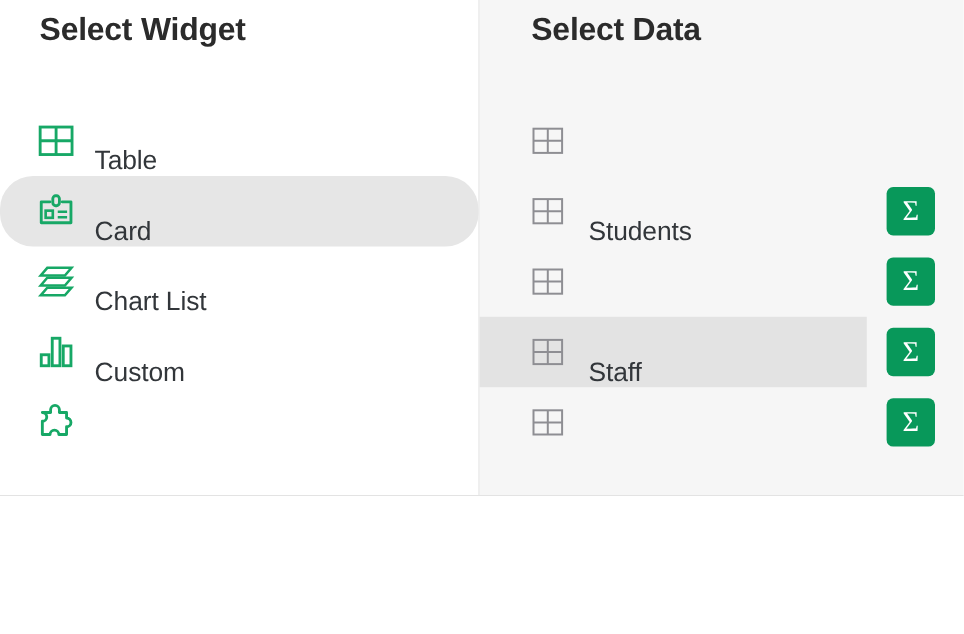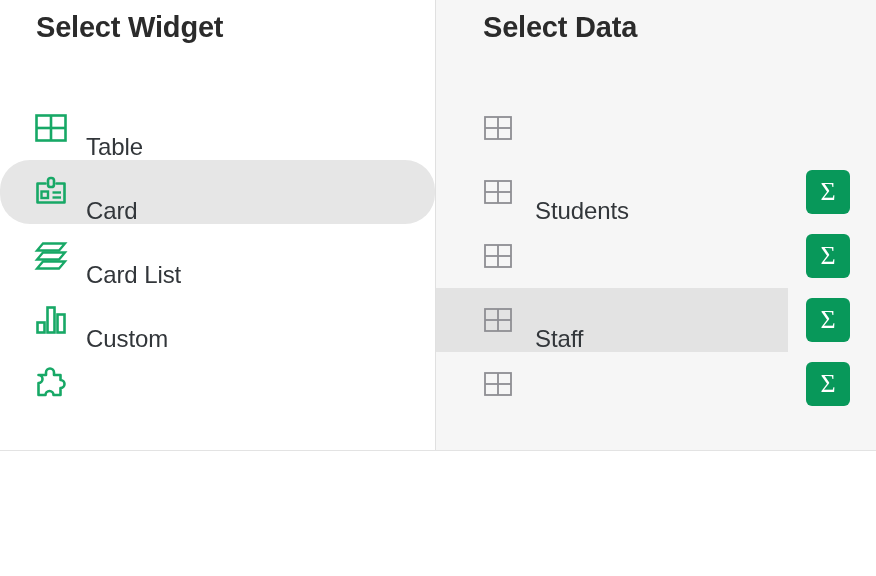--- a/index.html
+++ b/index.html
@@ -179,21 +179,21 @@
         </div>
 
         <div class="option-row">
           <span class="option-icon">
             <svg width="34" height="34" viewBox="0 0 34 34">
               <polygon points="9,4.5 31,4.5 25,11.5 3,11.5" fill="none" stroke="#17a866" stroke-width="2.3"></polygon>
               <polygon points="9,13.5 31,13.5 25,20.5 3,20.5" fill="none" stroke="#17a866" stroke-width="2.3"></polygon>
               <polygon points="9,22.5 31,22.5 25,29.5 3,29.5" fill="none" stroke="#17a866" stroke-width="2.3"></polygon>
             </svg>
           </span>
-          <span class="option-label">Card List</span>
+          <span class="option-label">Chart List</span>
         </div>
 
         <div class="option-row">
           <span class="option-icon">
             <svg width="34" height="34" viewBox="0 0 34 34">
               <rect x="3.5" y="19.5" width="7" height="10" fill="none" stroke="#17a866" stroke-width="2.6"></rect>
               <rect x="13.5" y="4.5" width="7" height="25" fill="none" stroke="#17a866" stroke-width="2.6"></rect>
               <rect x="23.5" y="11.5" width="7" height="18" fill="none" stroke="#17a866" stroke-width="2.6"></rect>
             </svg>
           </span>

